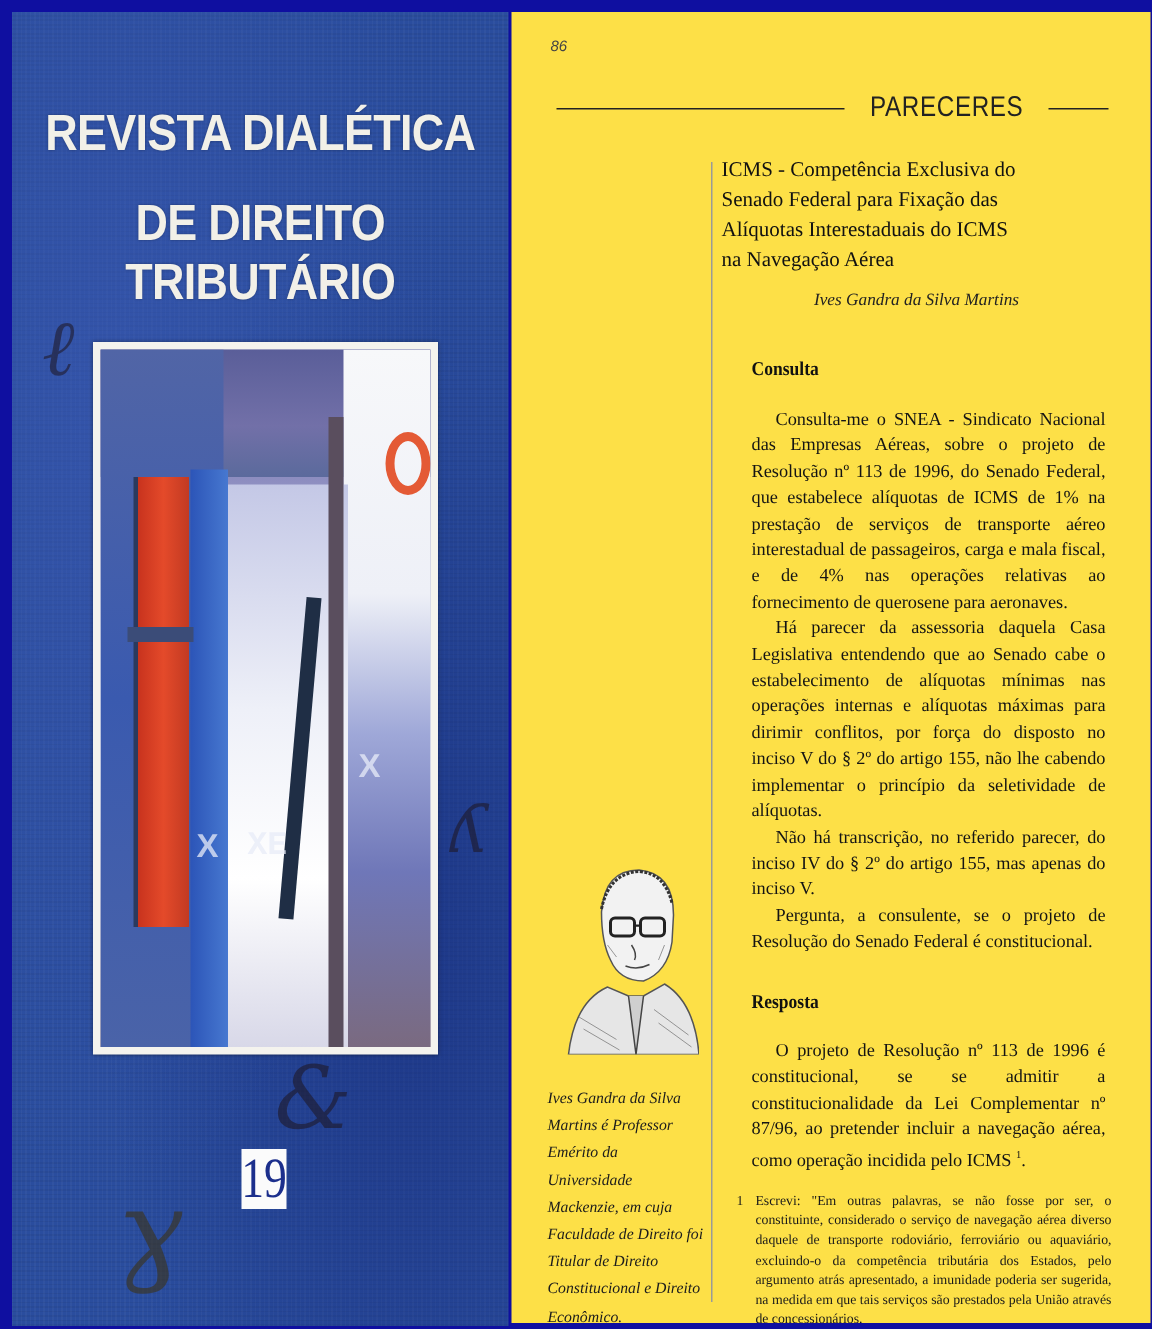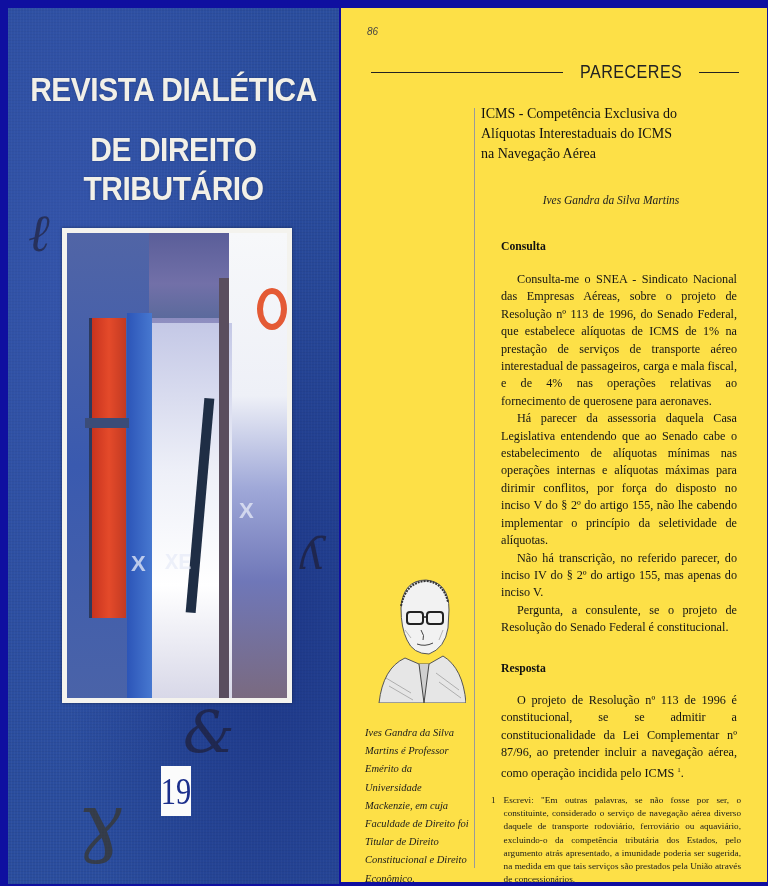--- a/index.html
+++ b/index.html
@@ -87,21 +87,21 @@
   .p-ring {
     position: absolute; left: 190px; top: 55px; width: 30px; height: 42px;
     border: 6px solid #e45a35; border-radius: 50%; box-sizing: border-box;
   }
   .p-x { position:absolute; color:#e8ecf8; font-family:"Liberation Sans",sans-serif; font-size:22px; font-weight:bold; opacity:0.75; }
   .p-sign {
     position: absolute; left: 12px; top: 448px; color: #1c2440;
     font-style: italic; font-size: 12px; margin-top: 35px;
   }
   .issue-box {
-    position: absolute; left: 153px; top: 758px; width: 30px; height: 50px;
+    position: absolute; left: 153px; top: 758px; width: 30px; height: 40px;
     background: #fbfbfb;
     display: flex; align-items: center; justify-content: center;
   }
   .issue-num {
     font-family: "Liberation Serif", serif; font-size: 38px;
     color: #1c2f8c; line-height: 1; transform: scaleX(0.8);
   }
   .scrawl {
     position: absolute; font-family: "DejaVu Serif", serif; font-style: italic;
     color: rgba(30,20,30,0.55); font-size: 64px;
@@ -211,20 +211,21 @@
     <div class="section-header">
       <div class="rule-l"></div>
       <span class="section-title">PARECERES</span>
       <div class="rule-r"></div>
     </div>
 
     <div class="col-divider"></div>
 
     <div class="article-title">
       <span class="line">ICMS - Competência Exclusiva do</span>
+      <span class="line">Senado Federal para Fixação das</span>
       <span class="line">Alíquotas Interestaduais do ICMS</span>
       <span class="line">na Navegação Aérea</span>
     </div>
     <div class="author">Ives Gandra da Silva Martins</div>
 
     <div class="subhead" style="top:230px;">Consulta</div>
     <div class="body-col" style="top:263px;">
       <p class="para">Consulta-me o SNEA - Sindicato Nacional das Empresas Aéreas, sobre o projeto de Resolução nº 113 de 1996, do Senado Federal, que estabelece alíquotas de ICMS de 1% na prestação de serviços de transporte aéreo interestadual de passageiros, carga e mala fiscal, e de 4% nas operações relativas ao fornecimento de querosene para aeronaves.</p>
       <p class="para">Há parecer da assessoria daquela Casa Legislativa entendendo que ao Senado cabe o estabelecimento de alíquotas mínimas nas operações internas e alíquotas máximas para dirimir conflitos, por força do disposto no inciso V do § 2º do artigo 155, não lhe cabendo implementar o princípio da seletividade de alíquotas.</p>
       <p class="para">Não há transcrição, no referido parecer, do inciso IV do § 2º do artigo 155, mas apenas do inciso V.</p>

